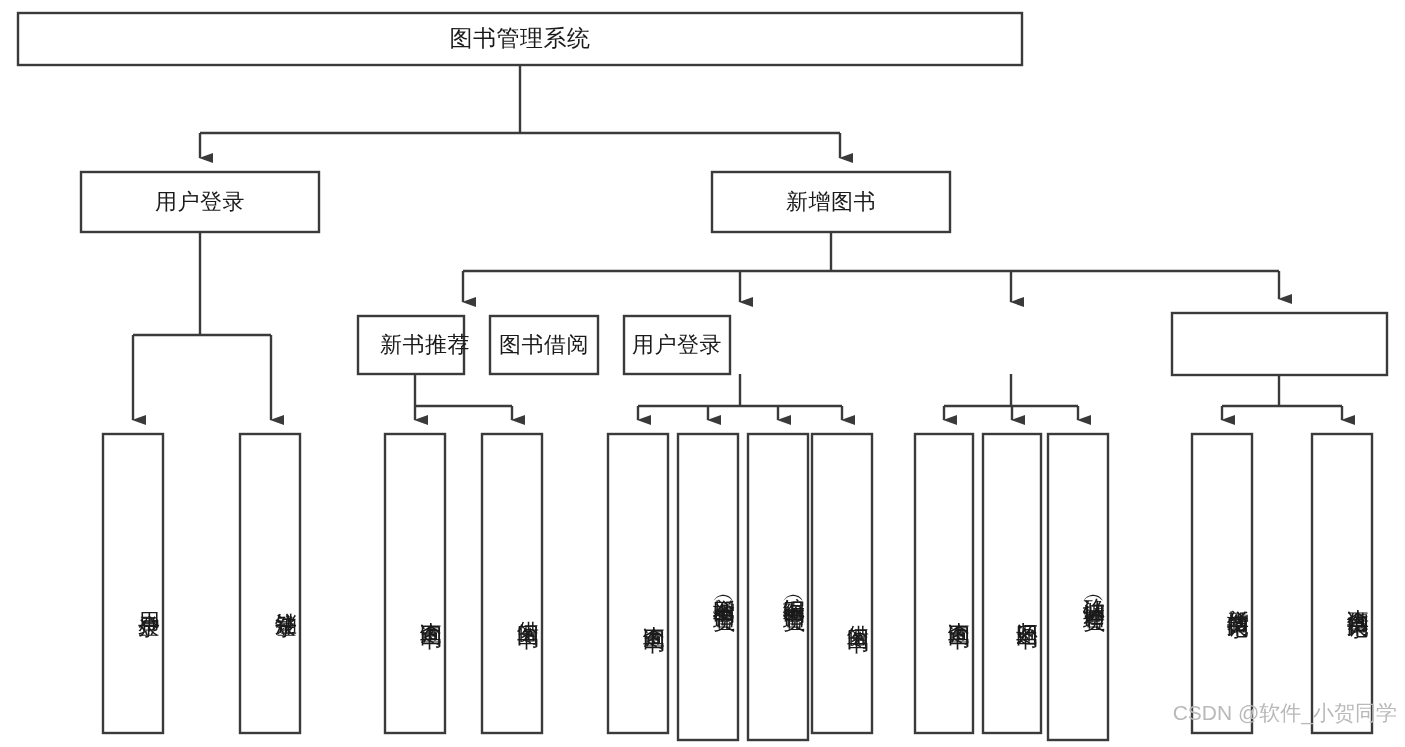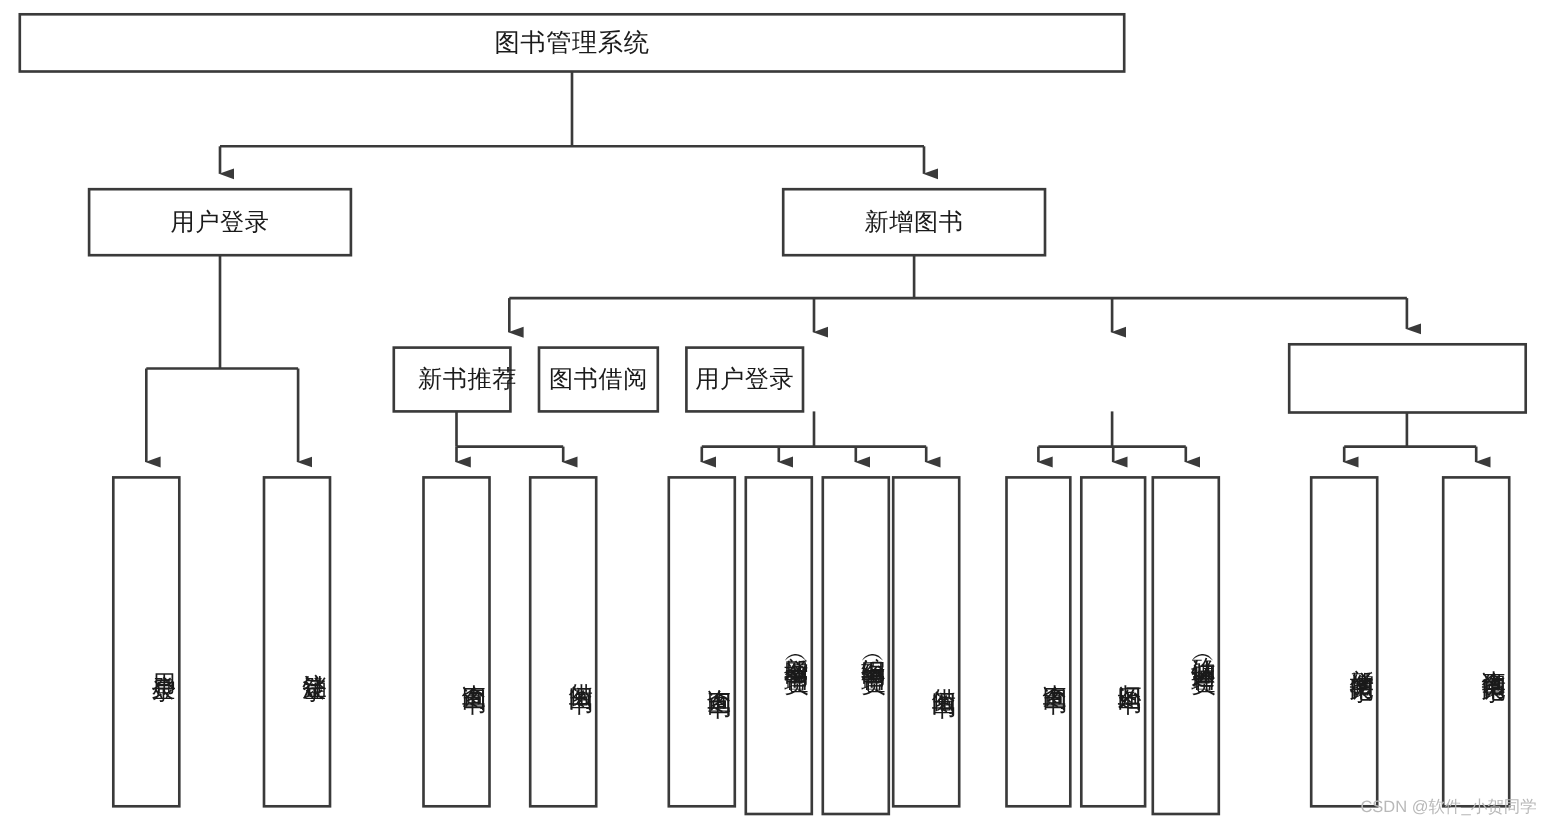--- a/index.html
+++ b/index.html
@@ -62,22 +62,22 @@
     text-orientation: upright;
     font-size: 22px;
     line-height: 1.25;
     letter-spacing: 2px;
     align-items: flex-start;
     justify-content: center;
   }
   .watermark {
     position: absolute;
     right: 8px;
-    bottom: 4px;
-    font-size: 15px;
+    bottom: 20px;
+    font-size: 21px;
     color: #b9b9b9;
     font-family: "Liberation Sans", "DejaVu Sans", sans-serif;
     white-space: nowrap;
   }
 </style>
 </head>
 <body>
 
 <div id="diagram-root">
 

